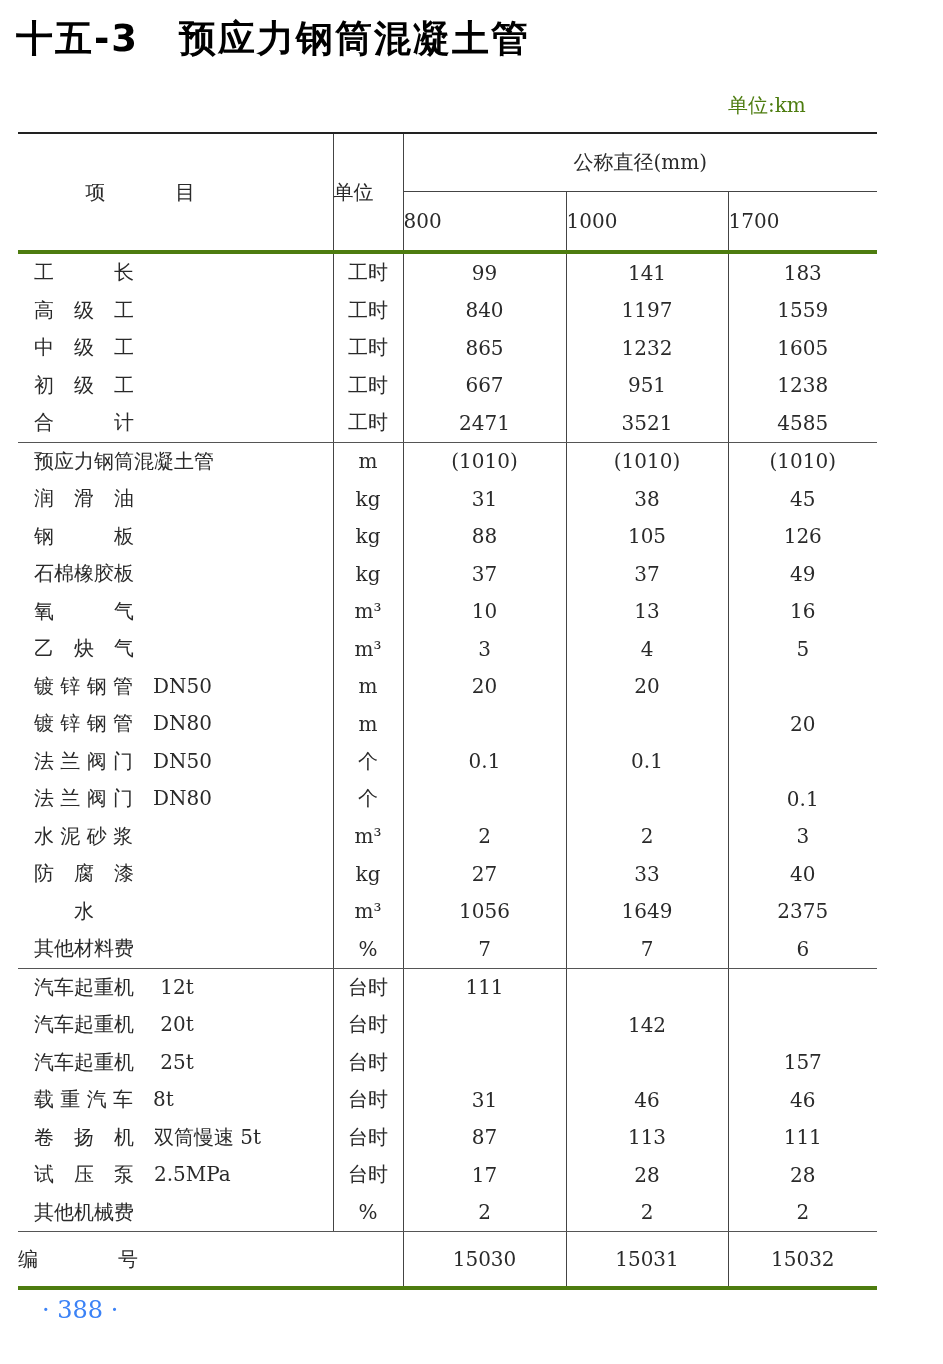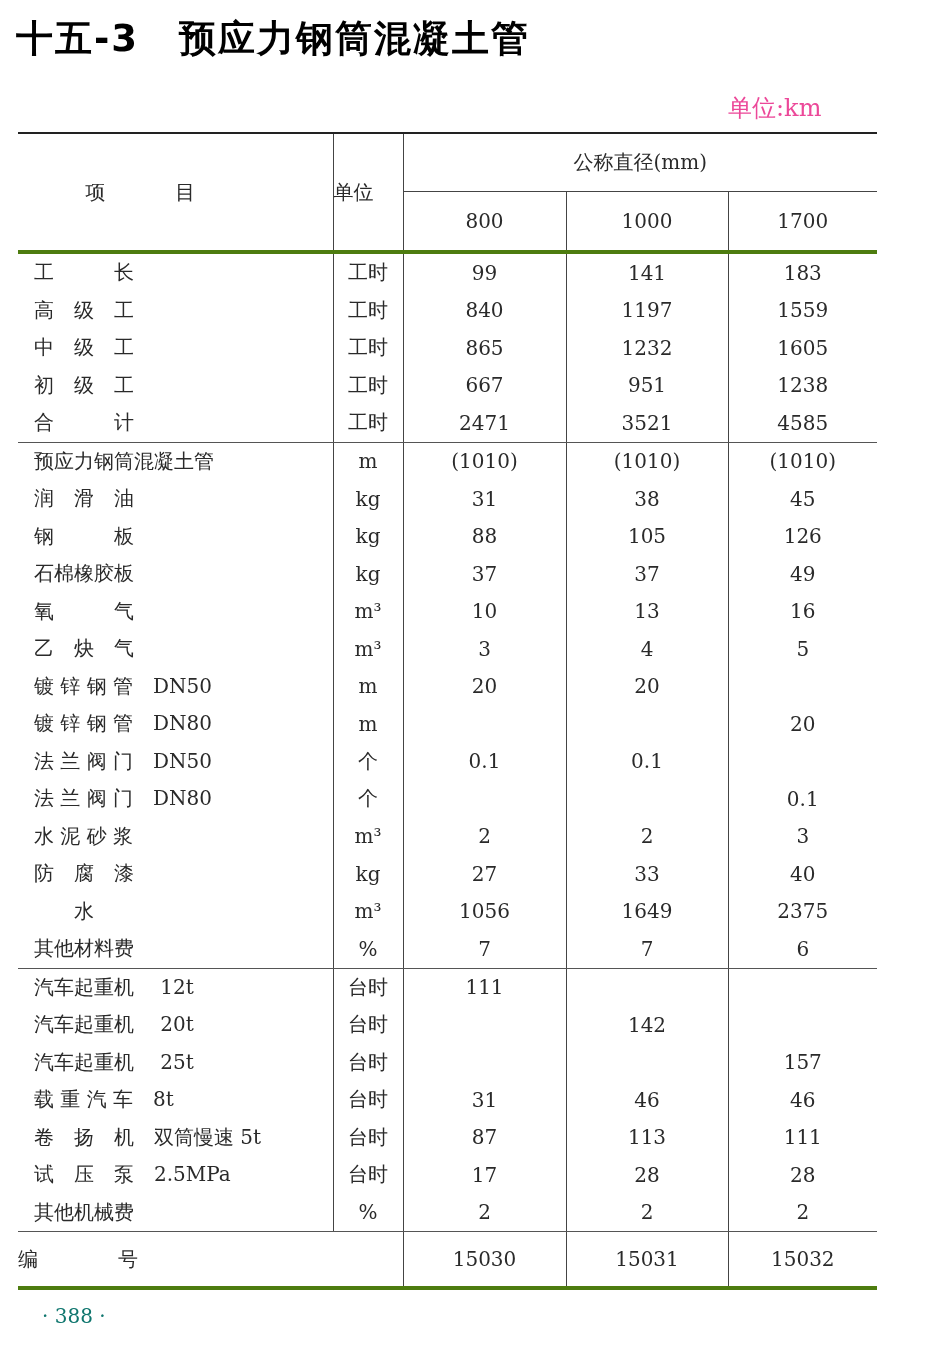--- a/index.html
+++ b/index.html
@@ -2,40 +2,40 @@
 <html><head>
 <meta charset="utf-8">
 <style>
   html, body { margin: 0; padding: 0; background: #ffffff; }
   body { width: 943px; height: 1364px; position: relative; overflow: hidden;
          font-family: "DejaVu Serif", "Liberation Serif", serif; color: #2a2a2a; }
   .title { position: absolute; top: 14px; left: 0; width: 900px; text-align: left;
            font-family: "DejaVu Sans", "Liberation Sans", sans-serif; font-weight: bold;
            font-size: 37px; letter-spacing: 2px; color: #000000; padding-left: 16px; }
   .title .num { margin-right: 40px; }
-  .unit-note { position: absolute; top: 92px; left: 728px; font-size: 24px; color: #ec4899; }
+  .unit-note { position: absolute; top: 92px; left: 728px; font-size: 20px; color: #4d7c0f; }
   table { position: absolute; top: 132px; left: 18px; width: 859px; border-collapse: collapse;
           table-layout: fixed; font-size: 20px; }
   col.c-item { width: 315px; } col.c-unit { width: 70px; } col.c-v1 { width: 163px; }
   col.c-v2 { width: 162px; } col.c-v3 { width: 149px; }
   .top-rule { border-top: 2px solid #222; }
   .thick-bottom { border-bottom: 4px solid #4d7c0f; }
   .sec-end td { border-bottom: 1.5px solid #555; }
   td, th { padding: 0; font-weight: normal; vertical-align: middle; }
   .vl { border-left: 1px solid #444; }
   th.head-item { text-align: center; font-size: 20px; letter-spacing: 70px; }
   th.head-unit { text-align: left; }
   th.head-group { height: 57px; text-align: center; border-bottom: 1px solid #444; }
-  th.head-dia { height: 58px; text-align: center; }
+  th.head-dia { height: 58px; text-align: left; }
   td { height: 37.5px; }
   td.item { padding-left: 16px; white-space: nowrap; }
   td.unit, td.val { text-align: center; }
   .code-row td { height: 54px; }
   .code-label { text-align: left; letter-spacing: 80px; }
-  .page-num { position: absolute; top: 1296px; left: 42px; font-size: 20px; color: #0f766e; margin-top: 8px; }
+  .page-num { position: absolute; top: 1296px; left: 42px; font-size: 24px; color: #3b82f6; }
 </style>
 </head>
 <body>
 
 <div class="title">
   <span class="num">十五-3</span><span>预应力钢筒混凝土管</span>
 </div>
 
 <div class="unit-note">单位:km</div>
 

